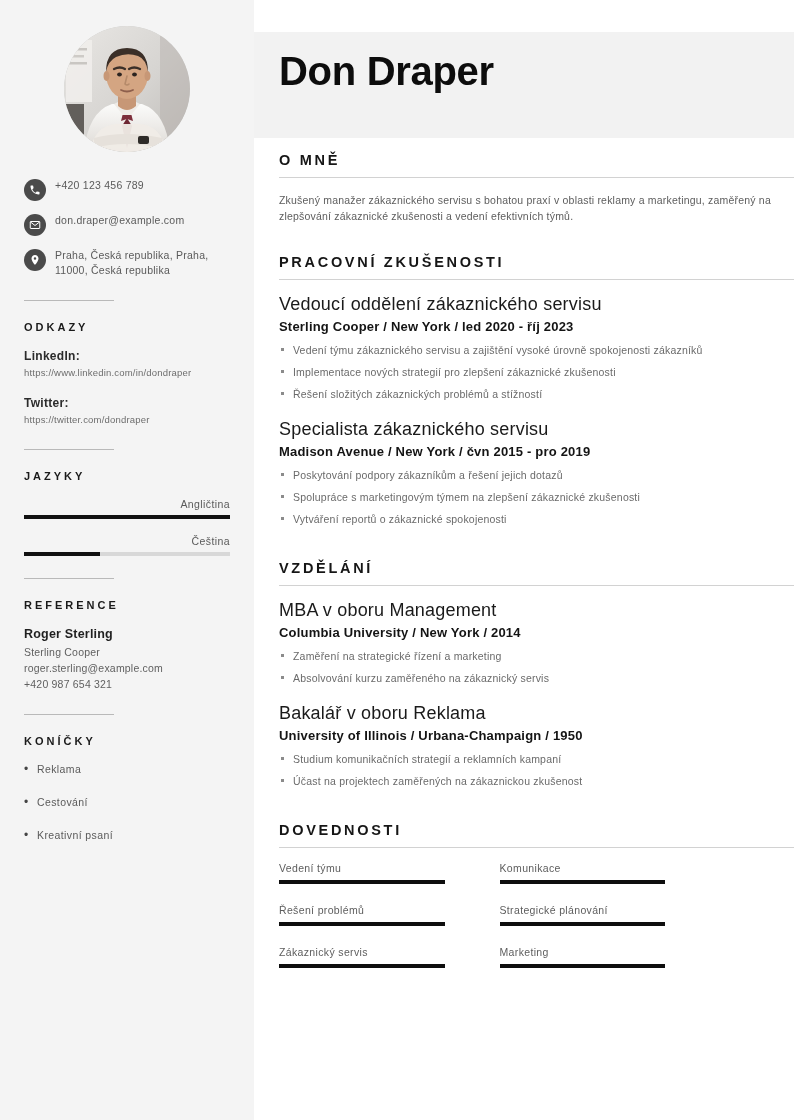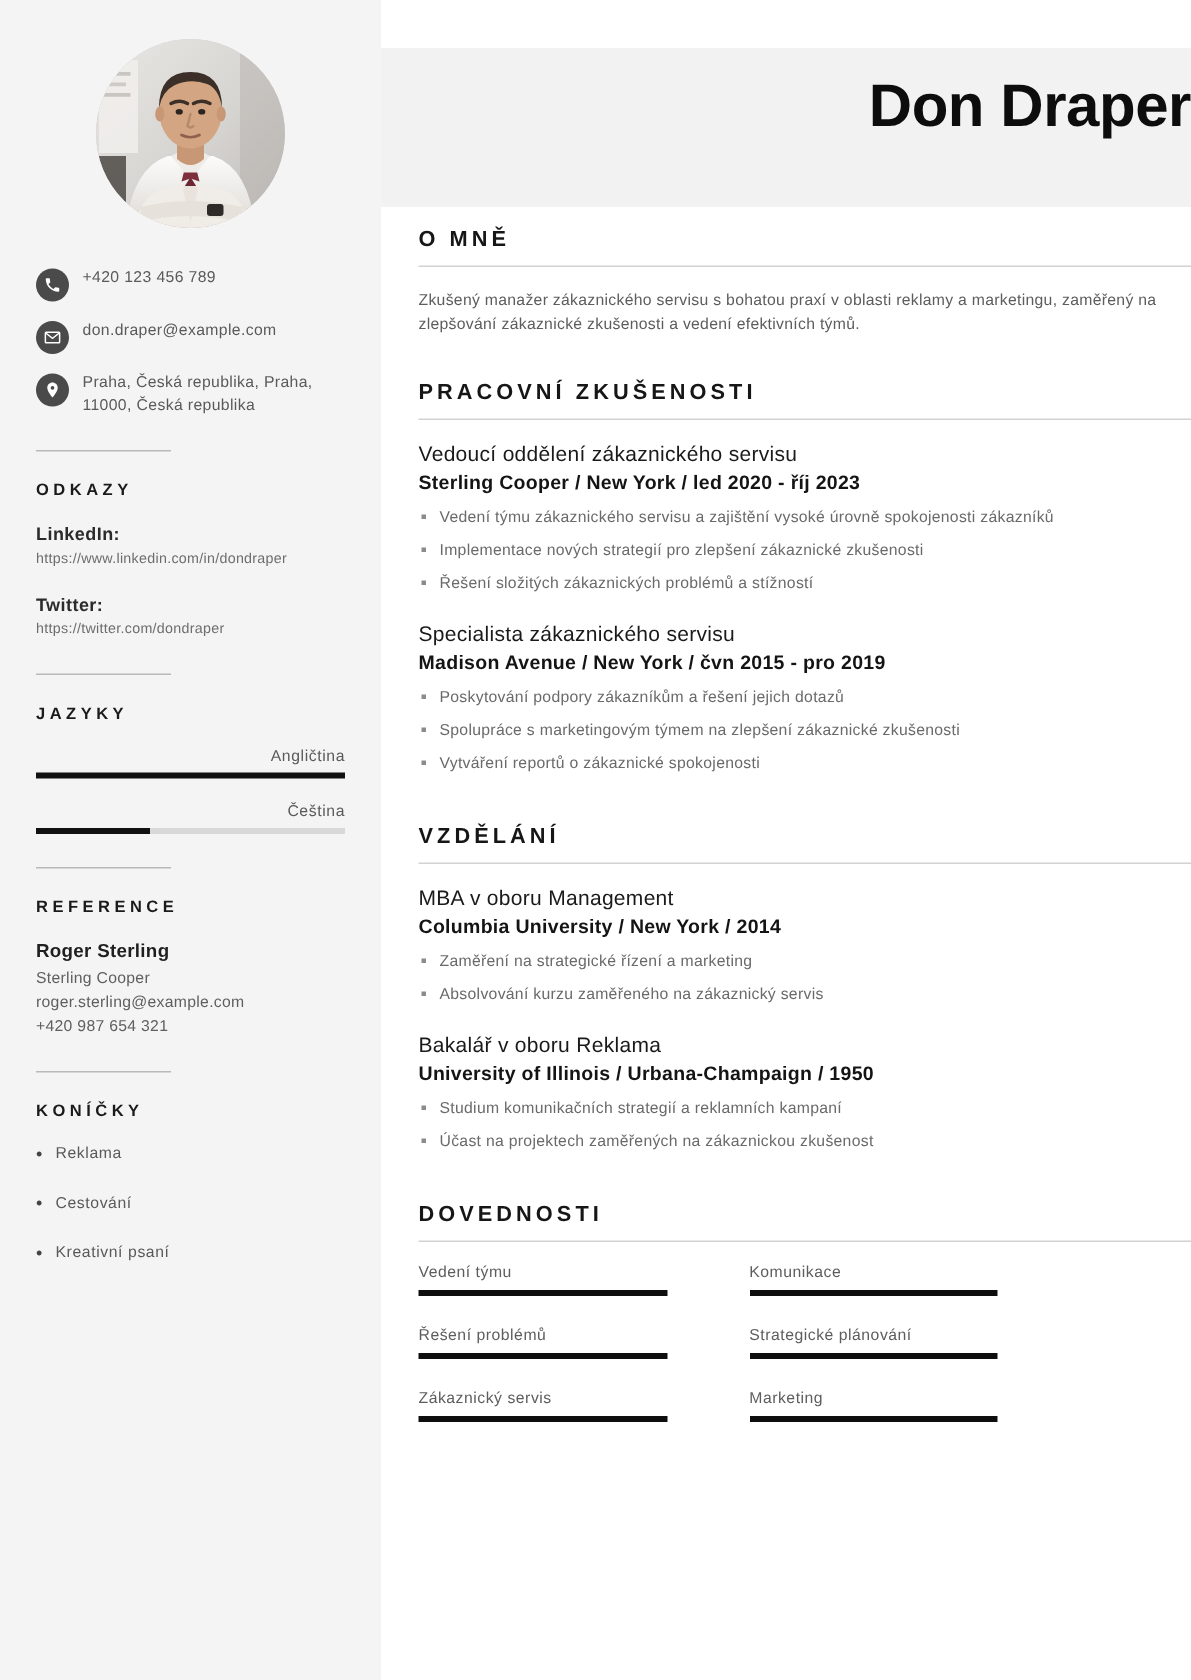--- a/index.html
+++ b/index.html
@@ -174,21 +174,20 @@
 
   .name-band {
     position: absolute;
     left: 0;
     right: 0;
     top: 32px;
     height: 106px;
     background: #f2f2f2;
     box-sizing: border-box;
     padding: 14px 0 0 25px;
-    text-align: right;
   }
   .name {
     font-size: 40px;
     font-weight: bold;
     color: #0d0d0d;
     letter-spacing: -0.3px;
     line-height: 50px;
     margin: 0;
   }
   .job-title {
@@ -225,21 +224,21 @@
     font-size: 10.5px;
     line-height: 16px;
     color: #5d5d5d;
     letter-spacing: 0.2px;
     margin-bottom: 30px;
     padding-right: 22px;
   }
 
   .entry { margin-bottom: 17px; }
   .entry-title {
-    font-size: 14px;
+    font-size: 18px;
     color: #1a1a1a;
     letter-spacing: 0.2px;
     margin-bottom: 4px;
   }
   .entry-meta {
     font-size: 13px;
     font-weight: bold;
     color: #141414;
     letter-spacing: 0.2px;
     margin-bottom: 9px;

